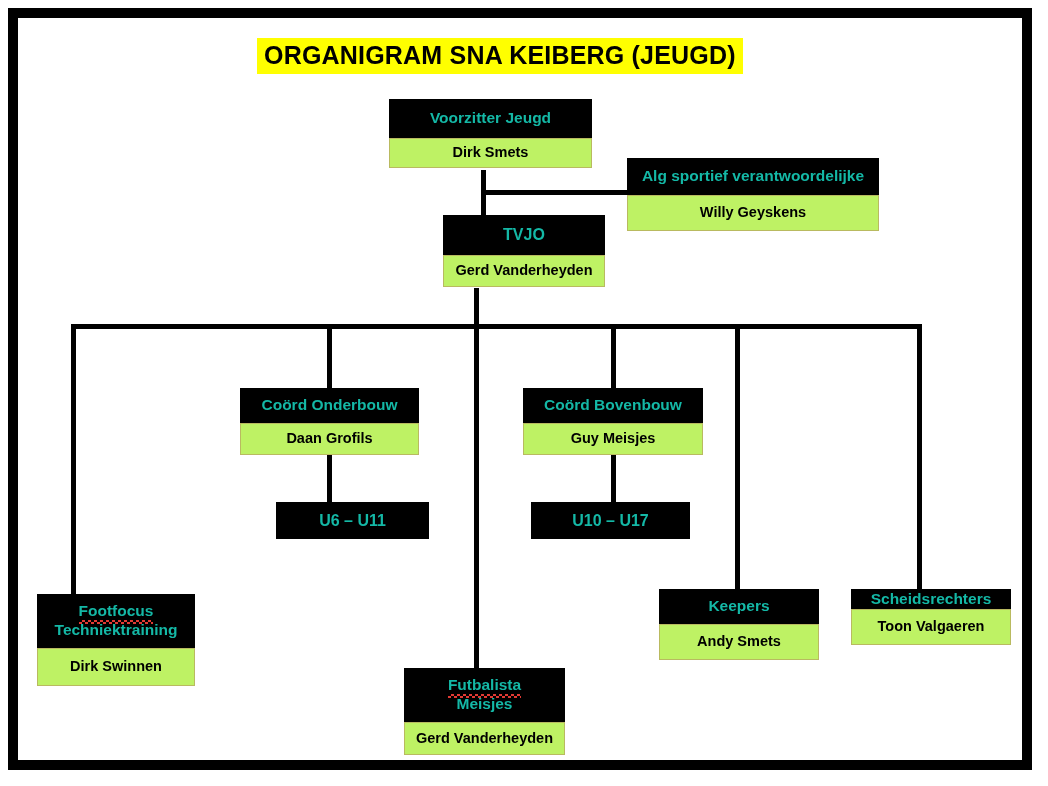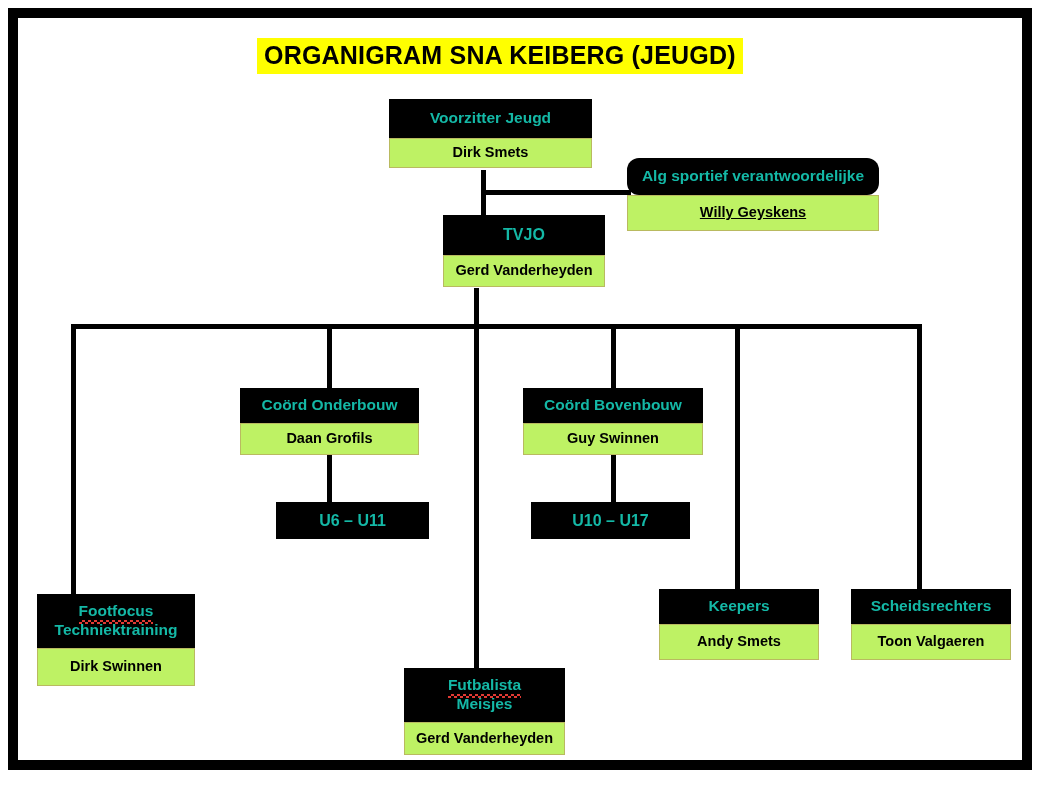--- a/index.html
+++ b/index.html
@@ -126,37 +126,37 @@
   <div class="line" style="left:327px; top:455px; width:5px; height:47px;"></div>
 
   <div class="line" style="left:611px; top:455px; width:5px; height:47px;"></div>
 
   <div class="node" style="left:389px; top:99px; width:203px;">
     <div class="head" style="height:39px;">Voorzitter Jeugd</div>
     <div class="sub" style="height:30px;">Dirk Smets</div>
   </div>
 
   <div class="node" style="left:627px; top:158px; width:252px;">
-    <div class="head" style="height:37px;border-radius:12px;">Alg sportief verantwoordelijke</div>
-    <div class="sub" style="height:36px;text-decoration:underline;">Willy Geyskens</div>
+    <div class="head" style="height:37px;">Alg sportief verantwoordelijke</div>
+    <div class="sub" style="height:36px;">Willy Geyskens</div>
   </div>
 
   <div class="node" style="left:396px; top:215px; width:162px;margin-left:47px;">
     <div class="head solo" style="height:40px;">TVJO</div>
     <div class="sub" style="height:32px;">Gerd Vanderheyden</div>
   </div>
 
   <div class="node" style="left:240px; top:388px; width:179px;">
     <div class="head" style="height:35px;">Coörd Onderbouw</div>
     <div class="sub" style="height:32px;">Daan Grofils</div>
   </div>
 
   <div class="node" style="left:523px; top:388px; width:180px;">
     <div class="head" style="height:35px;">Coörd Bovenbouw</div>
-    <div class="sub" style="height:32px;">Guy Swinnen</div>
+    <div class="sub" style="height:32px;">Guy Meisjes</div>
   </div>
 
   <div class="node" style="left:252px; top:502px; width:153px;margin-left:24px;">
     <div class="head solo" style="height:37px;">U6 – U11</div>
   </div>
 
   <div class="node" style="left:531px; top:502px; width:159px;">
     <div class="head solo" style="height:37px;">U10 – U17</div>
   </div>
 
@@ -167,21 +167,21 @@
     </div>
     <div class="sub" style="height:38px;">Dirk Swinnen</div>
   </div>
 
   <div class="node" style="left:659px; top:589px; width:160px;">
     <div class="head" style="height:35px;">Keepers</div>
     <div class="sub" style="height:36px;">Andy Smets</div>
   </div>
 
   <div class="node" style="left:851px; top:589px; width:160px;">
-    <div class="head" style="height:35px;">Scheidsrechters</div>
+    <div class="head" style="height:20px;">Scheidsrechters</div>
     <div class="sub" style="height:36px;">Toon Valgaeren</div>
   </div>
 
   <div class="node" style="left:404px; top:668px; width:161px;">
     <div class="head" style="height:54px;">
       <span class="squiggle">Futbalista</span>
       <span>Meisjes</span>
     </div>
     <div class="sub" style="height:33px;">Gerd Vanderheyden</div>
   </div>

